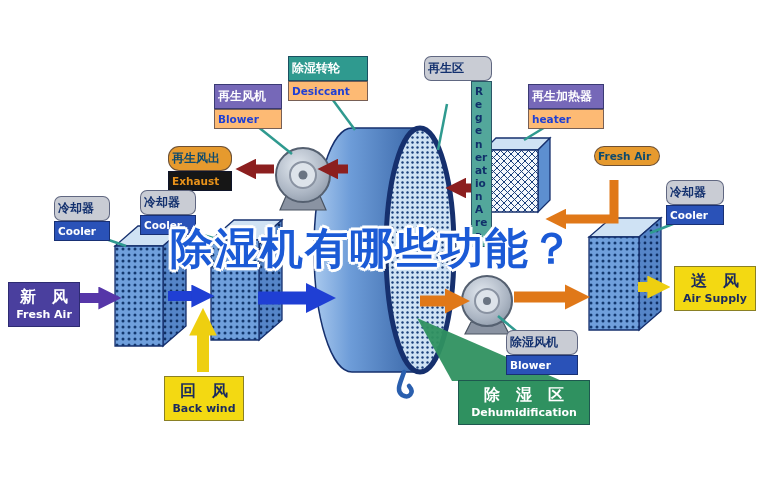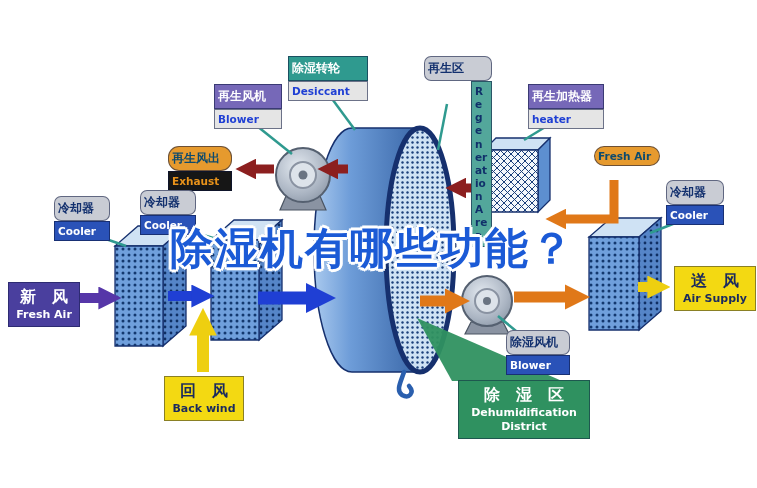--- a/index.html
+++ b/index.html
@@ -12,21 +12,21 @@
   
   .label{position:absolute;z-index:5;font-weight:bold;}
   .label .row{padding:3px 3px;border:1px solid rgba(10,20,60,.55);white-space:nowrap;}
   .label .cn{font-size:12px;}
   .label .en{font-size:10.5px;}
   .wrap{white-space:normal !important;word-break:break-all;line-height:1.25;}
 
   .r-gray{background:#c9ccd4;color:#13306e;border-radius:7px;}
   .r-blue{background:#2a52b8;color:#ffffff;}
   .r-purple{background:#7668b8;color:#ffffff;}
-  .r-pale{background:#e5e5e5;color:#1f3fd4;}
+  .r-pale{background:#fdba74;color:#1f3fd4;}
   .r-teal{background:#2f9a8f;color:#ffffff;}
   .r-tealgray{background:#53a79b;color:#10306a;margin-left:47px;}
   .r-orange{background:#e69a2e;color:#0c4a6e;border-radius:11px;}
   .r-black{background:#161616;color:#e8921a;}
   .r-dark{background:#2c2446;color:#ffffff;}
 
   
   .solidbox{position:absolute;z-index:5;text-align:center;font-weight:bold;
     padding:4px 2px;border:1px solid rgba(10,20,60,.45);}
   .b-yellow{background:#f3d912;color:#1a2a5e;}
@@ -206,21 +206,21 @@
   <div class="label" style="left:140px;top:190px;width:56px">
     <div class="row cn r-gray">冷却器</div>
     <div class="row en r-blue">Cooler</div>
   </div>
 
   <div class="label" style="left:666px;top:180px;width:58px">
     <div class="row cn r-gray">冷却器</div>
     <div class="row en r-blue">Cooler</div>
   </div>
 
-  <div class="label" style="left:506px;top:330px;width:64px">
+  <div class="label" style="left:506px;top:330px;width:72px">
     <div class="row cn r-gray">除湿风机</div>
     <div class="row en r-blue">Blower</div>
   </div>
 
   <div class="solidbox b-purple" style="left:8px;top:282px;width:66px">
     <div class="l1">新　风</div>
     <div class="l2">Fresh Air</div>
   </div>
 
   <div class="solidbox b-yellow" style="left:674px;top:266px;width:76px">
@@ -229,18 +229,17 @@
   </div>
 
   <div class="solidbox b-yellow" style="left:164px;top:376px;width:74px">
     <div class="l1">回　风</div>
     <div class="l2">Back wind</div>
   </div>
 
   <div class="solidbox b-green" style="left:450px;top:380px;width:126px">
     <div class="l1">除　湿　区</div>
     <div class="l2">Dehumidification</div>
-    <div class="l2">District</div>
   </div>
 
   <div class="title">除湿机有哪些功能？</div>
 
 </div>
 
 </body></html>

